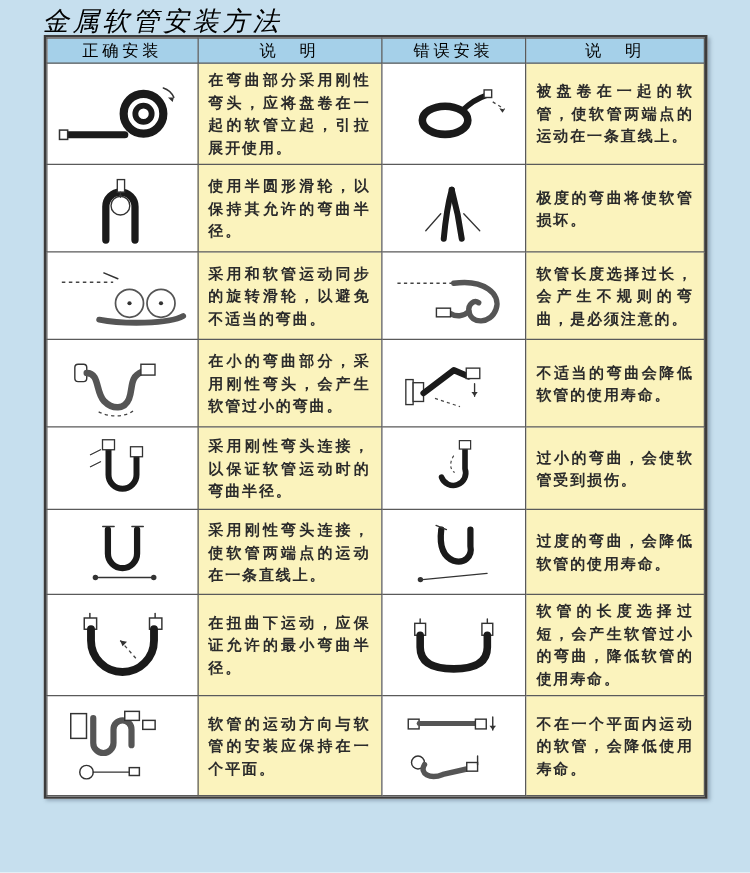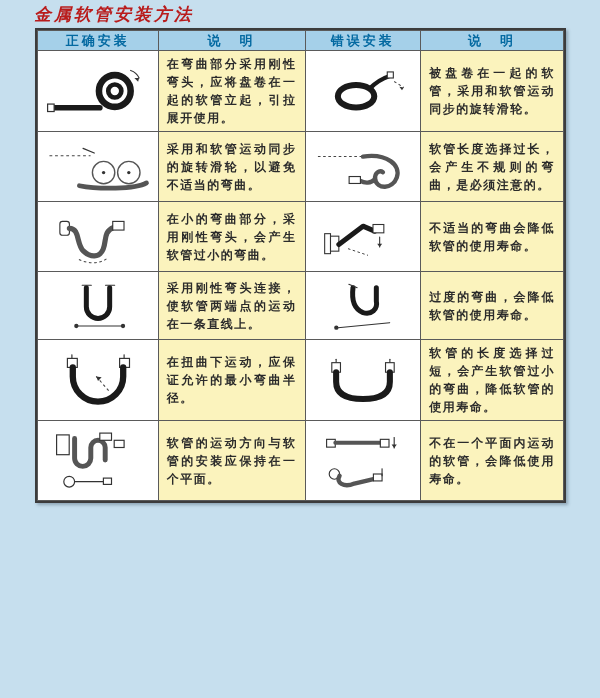--- a/index.html
+++ b/index.html
@@ -4,33 +4,33 @@
 <style>
   html,body { margin:0; padding:0; }
   body {
     width:600px; height:698px; position:relative; overflow:hidden;
     background:#c6dfee;
     font-family:"Liberation Sans", sans-serif;
   }
   .page-title {
     position:absolute; left:34px; top:3px;
     font-family:"DejaVu Serif", serif;
-    font-style:italic; font-weight:bold;
-    font-size:17px; letter-spacing:3px; color:#b91c1c;
+    font-style:italic; font-weight:normal;
+    font-size:21px; letter-spacing:3px; color:#000000;
   }
   .table-wrap {
     position:absolute; left:35px; top:28px; width:527px;
     background:#fff; border:2px solid #3c3c3c;
     box-shadow:2px 2px 3px rgba(40,60,80,.35);
   }
   table { border-collapse:collapse; width:100%; table-layout:fixed; }
   th, td { border:1px solid #5a5a5a; padding:0; }
   th {
     background:#a5d0e9; height:19px;
-    font-size:13px; font-weight:bold; color:#0369a1;
+    font-size:13px; font-weight:normal; color:#000000;
     letter-spacing:3px; text-align:center;
   }
   td.img-cell { background:#ffffff; text-align:center; vertical-align:middle; }
   td.desc-cell {
     background:#fbf3bd; vertical-align:middle;
     font-size:12px; font-weight:bold; color:#2b2b2b;
     line-height:1.5; letter-spacing:1.5px;
     padding:4px 8px; text-align:justify;
   }
   svg.illus { display:block; margin:0 auto; }
@@ -76,23 +76,43 @@
     <td class="desc-cell">在弯曲部分采用刚性弯头，应将盘卷在一起的软管立起，引拉展开使用。</td>
     <td class="img-cell">
       <svg class="illus" width="104" height="66" viewBox="0 0 120 64">
         <ellipse class="hose" cx="52" cy="38" rx="21" ry="13" stroke-width="7"></ellipse>
         <path class="hose" d="M68 29 C 76 21 84 17 90 15" stroke-width="5"></path>
         <rect class="fit" x="88" y="10" width="7" height="7"></rect>
         <path class="dash" d="M96 21 L 107 28"></path>
         <path class="dot" d="M107 28 l-5 -1 3 4 z"></path>
       </svg>
     </td>
-    <td class="desc-cell">被盘卷在一起的软管，采用和软管运动同步的旋转滑轮。</td>
-  </tr>
-
+    <td class="desc-cell">被盘卷在一起的软管，使软管两端点的运动在一条直线上。</td>
+  </tr>
+
+  <tr style="height:70px">
+    <td class="img-cell">
+      <svg class="illus" width="100" height="62" viewBox="0 0 120 64">
+        <path class="hose" d="M44 62 V 30 A 14 14 0 0 1 72 30 V 62" stroke-width="7"></path>
+        <circle class="fit" cx="58" cy="29" r="9"></circle>
+        <rect class="fit" x="55" y="4" width="7" height="12"></rect>
+        <line class="thin" x1="58" y1="16" x2="58" y2="21"></line>
+      </svg>
+    </td>
+    <td class="desc-cell">使用半圆形滑轮，以保持其允许的弯曲半径。</td>
+    <td class="img-cell">
+      <svg class="illus" width="96" height="62" viewBox="0 0 120 64">
+        <path class="hose" d="M50 62 C 52 40 55 24 58 13" stroke-width="6"></path>
+        <path class="hose" d="M68 62 C 65 40 61 24 58 13" stroke-width="6"></path>
+        <path class="thin" d="M32 54 L 47 37"></path>
+        <path class="thin" d="M86 54 L 70 37"></path>
+      </svg>
+    </td>
+    <td class="desc-cell">极度的弯曲将使软管损坏。</td>
+  </tr>
 
   <tr style="height:70px">
     <td class="img-cell">
       <svg class="illus" width="112" height="62" viewBox="0 0 120 64">
         <path class="dash" d="M8 20 H 52"></path>
         <path class="thin" d="M44 12 L 56 17"></path>
         <circle class="hoseg" cx="66" cy="38" r="12" stroke-width="1.5"></circle>
         <circle class="hoseg" cx="93" cy="38" r="12" stroke-width="1.5"></circle>
         <circle class="dot" cx="66" cy="38" r="1.8"></circle>
         <circle class="dot" cx="93" cy="38" r="1.8"></circle>
@@ -128,20 +148,40 @@
         <path class="hose" d="M31 41 L 60 19 L 74 25" stroke-width="6"></path>
         <rect class="fit" x="72" y="17" width="13" height="10"></rect>
         <path class="dash" d="M42 46 L 66 54"></path>
         <path class="thin" d="M80 32 L 80 44"></path>
         <path class="dot" d="M80 44 l-3 -4 6 0 z"></path>
       </svg>
     </td>
     <td class="desc-cell">不适当的弯曲会降低软管的使用寿命。</td>
   </tr>
 
+  <tr style="height:66px">
+    <td class="img-cell">
+      <svg class="illus" width="96" height="60" viewBox="0 0 120 64">
+        <path class="hose" d="M46 12 V 38 A 14 14 0 0 0 74 38 V 20" stroke-width="6"></path>
+        <rect class="fit" x="40" y="3" width="12" height="10"></rect>
+        <rect class="fit" x="68" y="10" width="12" height="10"></rect>
+        <path class="thin" d="M28 18 L 38 13"></path>
+        <path class="thin" d="M28 30 L 38 25"></path>
+      </svg>
+    </td>
+    <td class="desc-cell">采用刚性弯头连接，以保证软管运动时的弯曲半径。</td>
+    <td class="img-cell">
+      <svg class="illus" width="90" height="60" viewBox="0 0 120 64">
+        <path class="hose" d="M72 10 V 32 A 13 13 0 1 1 47 41" stroke-width="6"></path>
+        <rect class="fit" x="66" y="2" width="12" height="9"></rect>
+        <path class="dash" d="M60 18 C 55 26 56 33 61 36"></path>
+      </svg>
+    </td>
+    <td class="desc-cell">过小的弯曲，会使软管受到损伤。</td>
+  </tr>
 
   <tr style="height:68px">
     <td class="img-cell">
       <svg class="illus" width="100" height="62" viewBox="0 0 120 64">
         <path class="hose" d="M46 10 V 33 A 14 14 0 0 0 74 33 V 10" stroke-width="6"></path>
         <path class="thin" d="M41 7 H 52"></path>
         <path class="thin" d="M69 7 H 80"></path>
         <line class="thin" x1="36" y1="56" x2="88" y2="56" stroke-width="2"></line>
         <circle class="dot" cx="34" cy="56" r="2.6"></circle>
         <circle class="dot" cx="90" cy="56" r="2.6"></circle>

